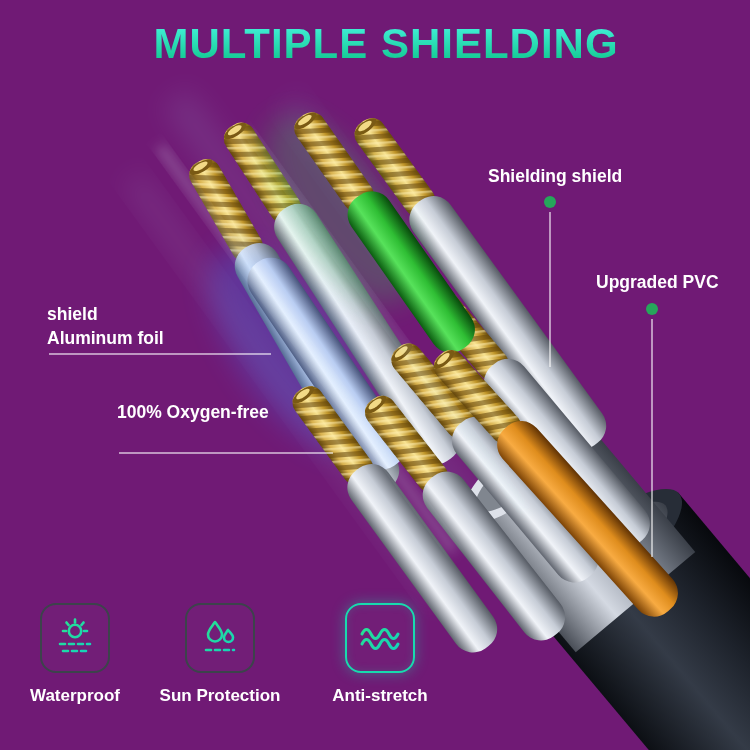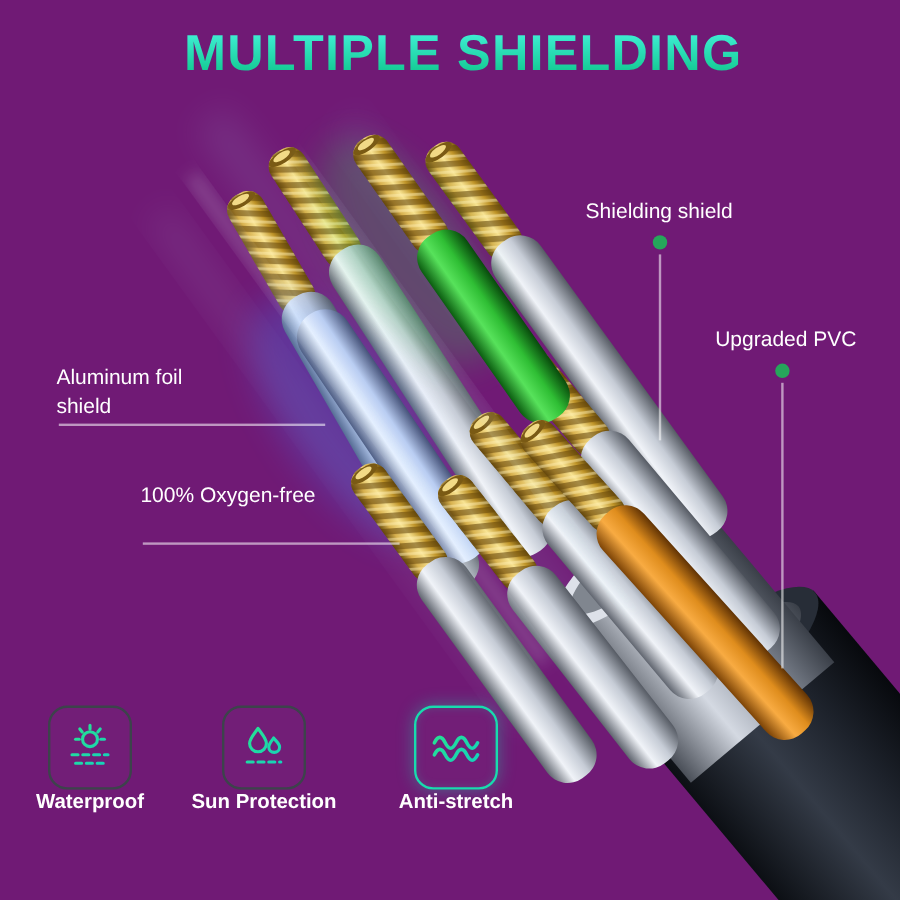--- a/index.html
+++ b/index.html
@@ -12,38 +12,38 @@
   .grad-teal{background:linear-gradient(180deg,#46f4de 5%,#0cc488 95%);
              -webkit-background-clip:text;background-clip:text;color:transparent;}
   .grad-orange{background:linear-gradient(180deg,#ffc44f 10%,#ff7a16 90%);
                -webkit-background-clip:text;background-clip:text;color:transparent;
                margin-right:10px;}
 
   
   .cable{position:absolute;left:0;top:0;width:750px;height:750px;}
 
   
-  .callout{position:absolute;color:#fff;font-weight:normal;font-size:17.5px;line-height:1.35;}
+  .callout{position:absolute;color:#fff;font-weight:bold;font-size:17.5px;line-height:1.35;}
   .c1{left:488px;top:165px;}
   .c2{left:596px;top:247px;margin-top:24px;}
   .c3{left:47px;top:303px;}
   .c4{left:117px;top:401px;}
   .c-dot{position:absolute;width:12px;height:12px;border-radius:50%;background:#26a65b;}
   .d1{left:544px;top:196px;}
   .d2{left:646px;top:303px;}
   .c-vline{position:absolute;width:1.5px;background:rgba(255,255,255,0.55);}
   .v1{left:549px;top:212px;height:155px;}
   .v2{left:651px;top:319px;height:238px;}
   .c-hline{position:absolute;height:1.5px;background:rgba(255,255,255,0.55);}
   .h3{left:49px;top:353px;width:222px;}
   .h4{left:119px;top:452px;width:214px;}
 
   
-  .feat{position:absolute;top:588px;width:150px;display:flex;flex-direction:column;
-        align-items:center;gap:0;}
+  .feat{position:absolute;top:603px;width:150px;display:flex;flex-direction:column;
+        align-items:center;gap:13px;}
   .f1{left:0;}  .f2{left:145px;}  .f3{left:305px;}
   .f-box{width:66px;height:66px;border:2px solid #3c434b;border-radius:16px;
          display:flex;align-items:center;justify-content:center;background:rgba(255,255,255,0.02);}
   .f3 .f-box{border-color:#17dcae;
              box-shadow:0 0 14px rgba(23,220,174,0.40), inset 0 0 8px rgba(23,220,174,0.18);}
   .f-label{color:#fff;font-weight:bold;font-size:17px;white-space:nowrap;}
 </style>
 </head>
 <body>
 
@@ -194,22 +194,22 @@
   <span class="c-dot d1"></span>
   <span class="c-vline v1"></span>
 
   <div class="callout c2">
     <div>Upgraded PVC</div>
   </div>
   <span class="c-dot d2"></span>
   <span class="c-vline v2"></span>
 
   <div class="callout c3">
+    <div>shield</div>
     <div>Aluminum foil</div>
-    <div>shield</div>
   </div>
   <span class="c-hline h3"></span>
 
   <div class="callout c4">
     <div>100% Oxygen-free</div>
   </div>
   <span class="c-hline h4"></span>
 
   <div class="feat f1">
     <div class="f-box">

